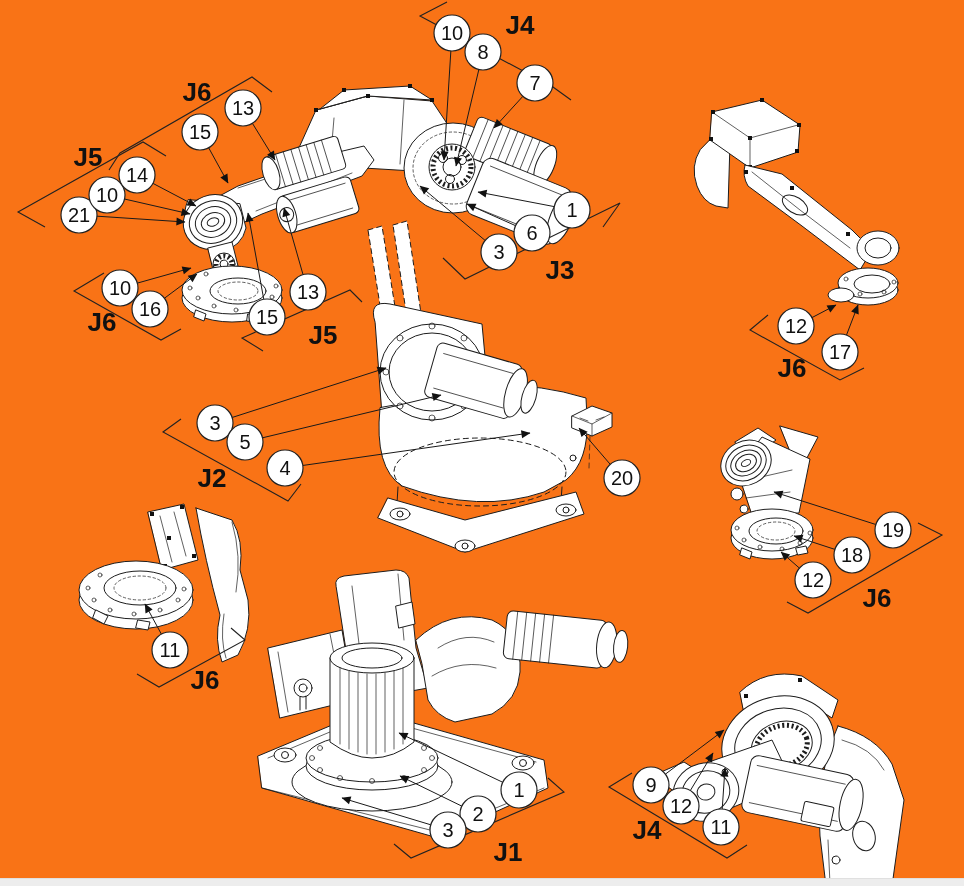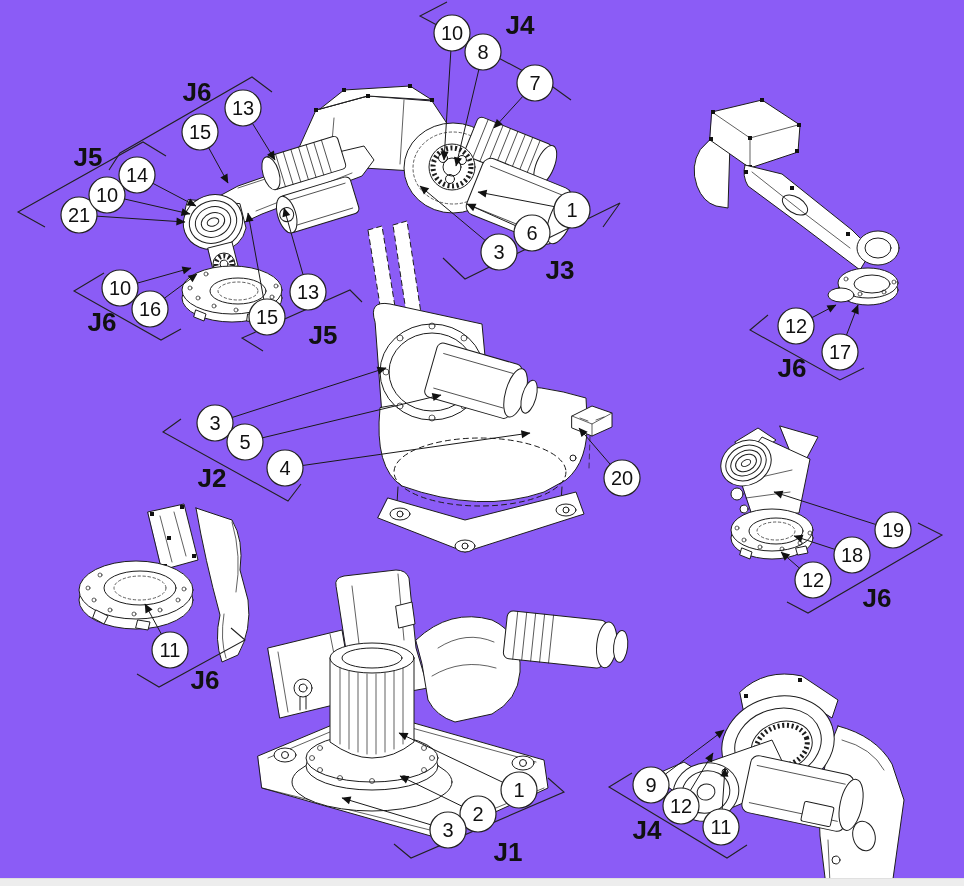--- a/index.html
+++ b/index.html
@@ -1,16 +1,16 @@
 <!DOCTYPE html>
 <html><head>
 <meta charset="utf-8">
 <style>
   html,body{margin:0;padding:0;background:#fff;}
-  #stage{position:relative;width:964px;height:886px;background:#8b5cf6;overflow:hidden;
+  #stage{position:relative;width:964px;height:886px;background:#f97316;overflow:hidden;
          font-family:"Liberation Sans",sans-serif;}
   svg{display:block;}
   
   .s{fill:none;stroke:#1d1d1d;stroke-width:1;stroke-linejoin:round;stroke-linecap:round;}
   .w{fill:#ffffff;stroke:#1d1d1d;stroke-width:1;stroke-linejoin:round;stroke-linecap:round;}
   .thin{stroke-width:.7;}
   .dash{stroke-dasharray:5 4;}
   .dash2{stroke-dasharray:2.5 2.5;}
   .teeth{fill:none;stroke:#1d1d1d;stroke-width:5;stroke-dasharray:2 2.6;}
   .dot{fill:#111;stroke:none;}

